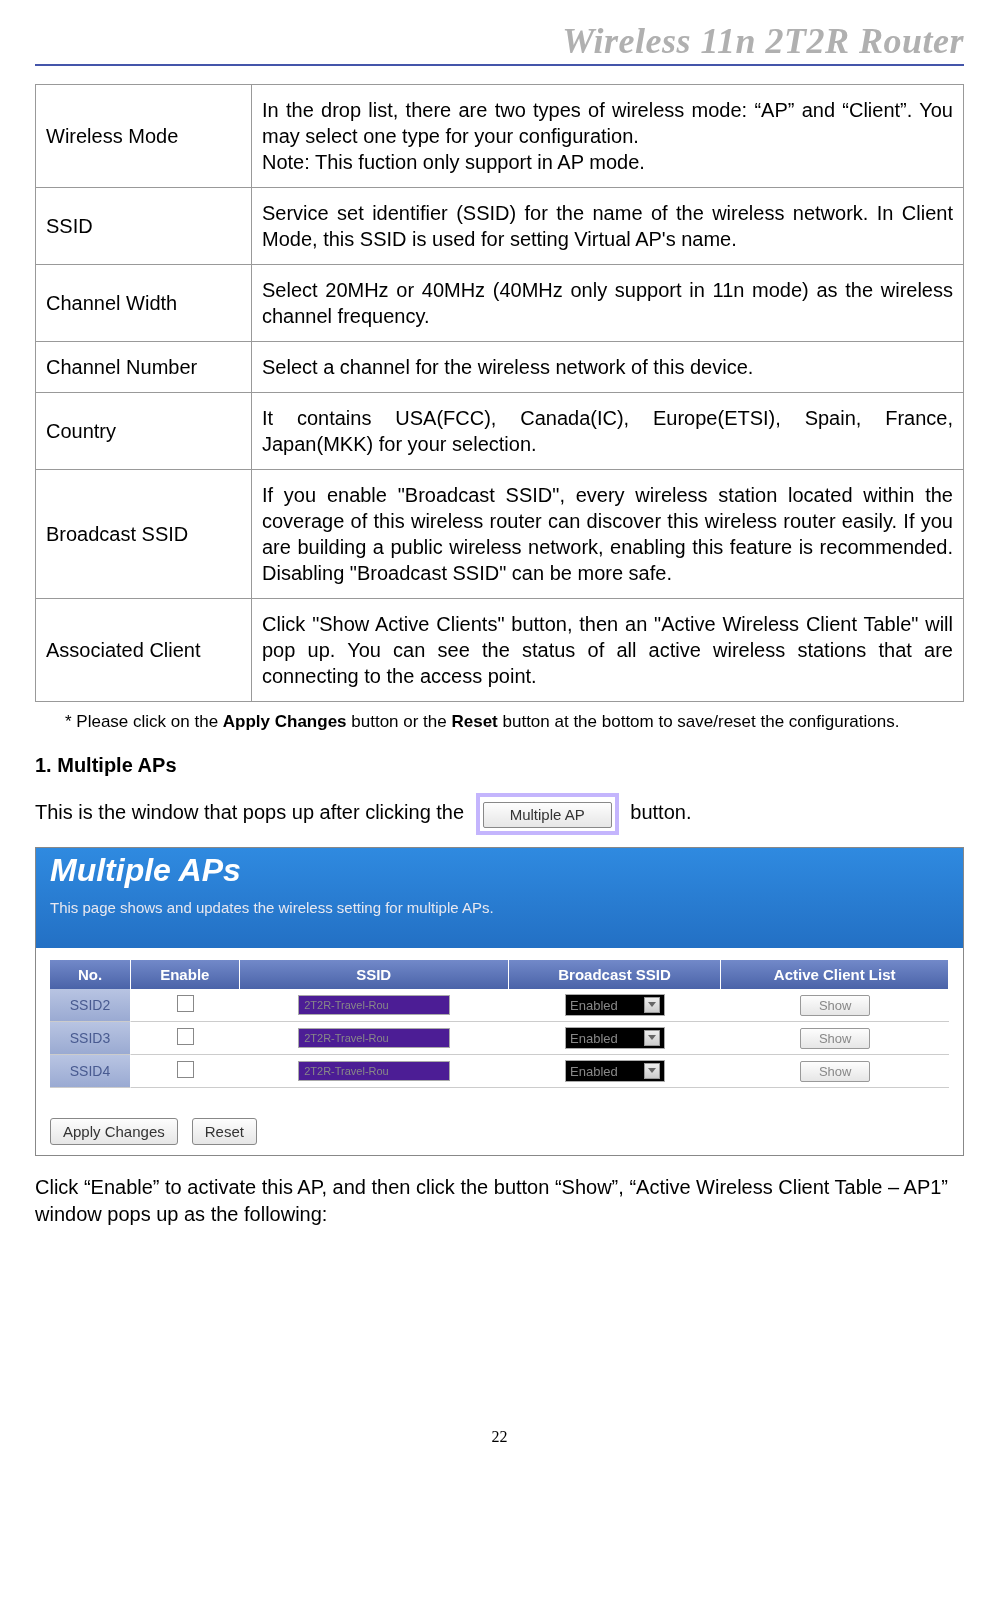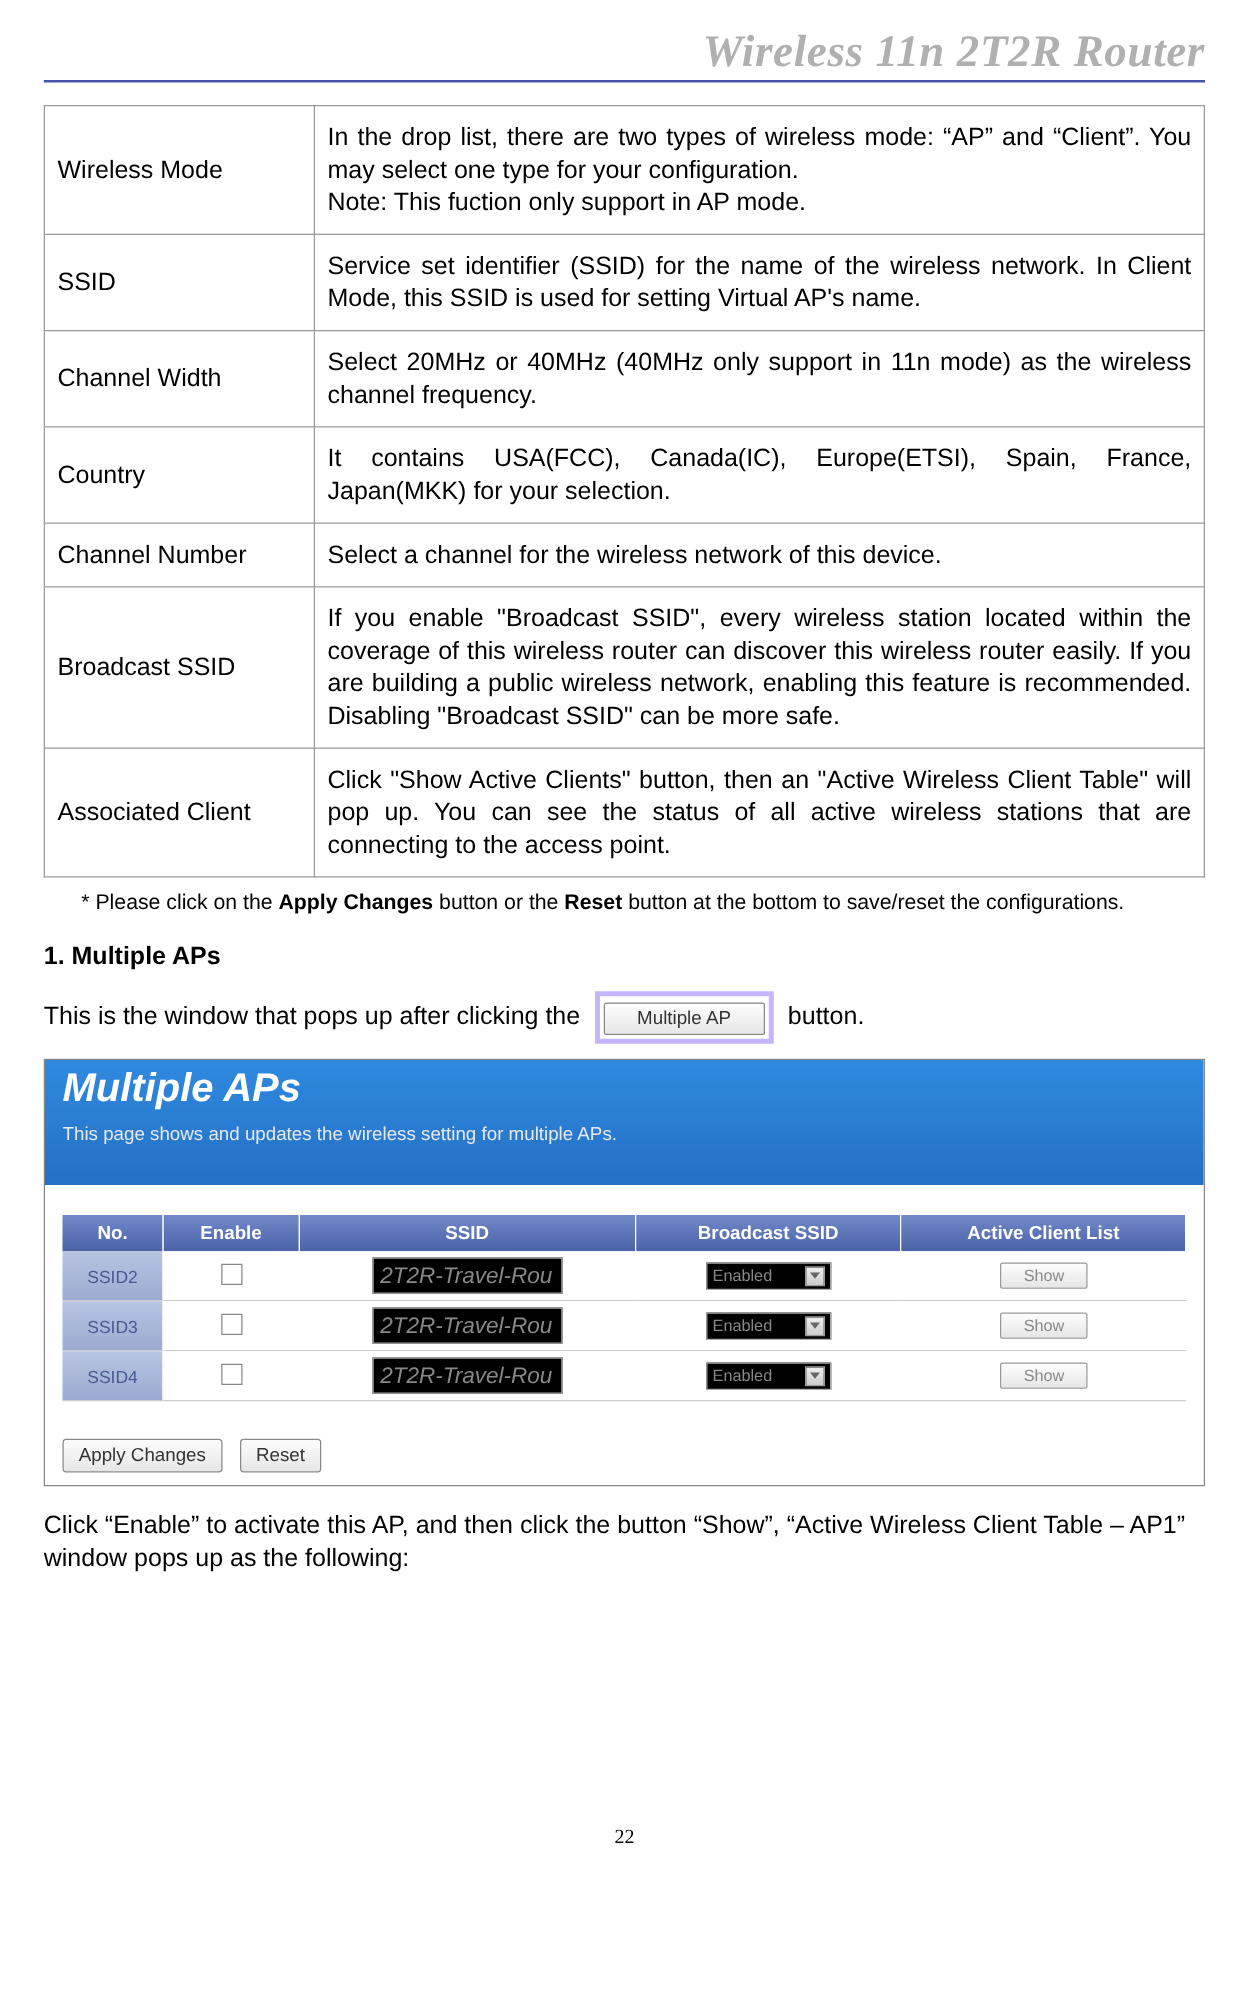--- a/index.html
+++ b/index.html
@@ -97,21 +97,21 @@
       font-style: italic;
       font-family: Arial, sans-serif;
       color: #ffffff;
       margin-bottom: 10px;
     }
     .shot-sub {
       font-size: 15px;
       color: #e8e8f0;
     }
     .shot-body {
-      padding: 24px 14px 16px 14px;
+      padding: 12px 14px 16px 14px;
     }
     table.ui {
       border-collapse: separate;
       border-spacing: 0;
       width: 100%;
     }
     table.ui th {
       background: linear-gradient(to bottom, #7289c9, #4a63a8);
       color: #fff;
       font-size: 15px;
@@ -131,24 +131,23 @@
       background: linear-gradient(to bottom, #b8c4e2, #9aaad2);
       color: #485a90;
       font-weight: normal;
       width: 68px;
       border-right: 1px solid #fff;
     }
     .ui-input {
       width: 140px;
       padding: 3px 5px;
       border: 1px solid #aaa;
-      background: #000000;
+      background: #4c1d95;
       color: #888;
-      font-size: 18px;
-      font-style: italic;
+      font-size: 11px;
     }
     .ui-select-wrap {
       display: inline-flex;
       align-items: center;
       border: 1px solid #aaa;
       background: #000000;
       padding: 2px 4px;
       color: #888;
       font-size: 13px;
       width: 90px;
@@ -226,26 +225,26 @@
     </tr>
     <tr>
       <td class="key">SSID</td>
       <td class="val">Service set identifier (SSID) for the name of the wireless network. In Client Mode, this SSID is used for setting Virtual AP's name.</td>
     </tr>
     <tr>
       <td class="key">Channel Width</td>
       <td class="val">Select 20MHz or 40MHz (40MHz only support in 11n mode) as the wireless channel frequency.</td>
     </tr>
     <tr>
+      <td class="key">Channel Number</td>
+      <td class="val">Select a channel for the wireless network of this device.</td>
+    </tr>
+    <tr>
       <td class="key">Country</td>
       <td class="val">It contains USA(FCC), Canada(IC), Europe(ETSI), Spain, France, Japan(MKK) for your selection.</td>
-    </tr>
-    <tr>
-      <td class="key">Channel Number</td>
-      <td class="val">Select a channel for the wireless network of this device.</td>
     </tr>
     <tr>
       <td class="key">Broadcast SSID</td>
       <td class="val">If you enable "Broadcast SSID", every wireless station located within the coverage of this wireless router can discover this wireless router easily. If you are building a public wireless network, enabling this feature is recommended. Disabling "Broadcast SSID" can be more safe.</td>
     </tr>
     <tr>
       <td class="key">Associated Client</td>
       <td class="val">Click "Show Active Clients" button, then an "Active Wireless Client Table" will pop up. You can see the status of all active wireless stations that are connecting to the access point.</td>
     </tr>
   </tbody>

